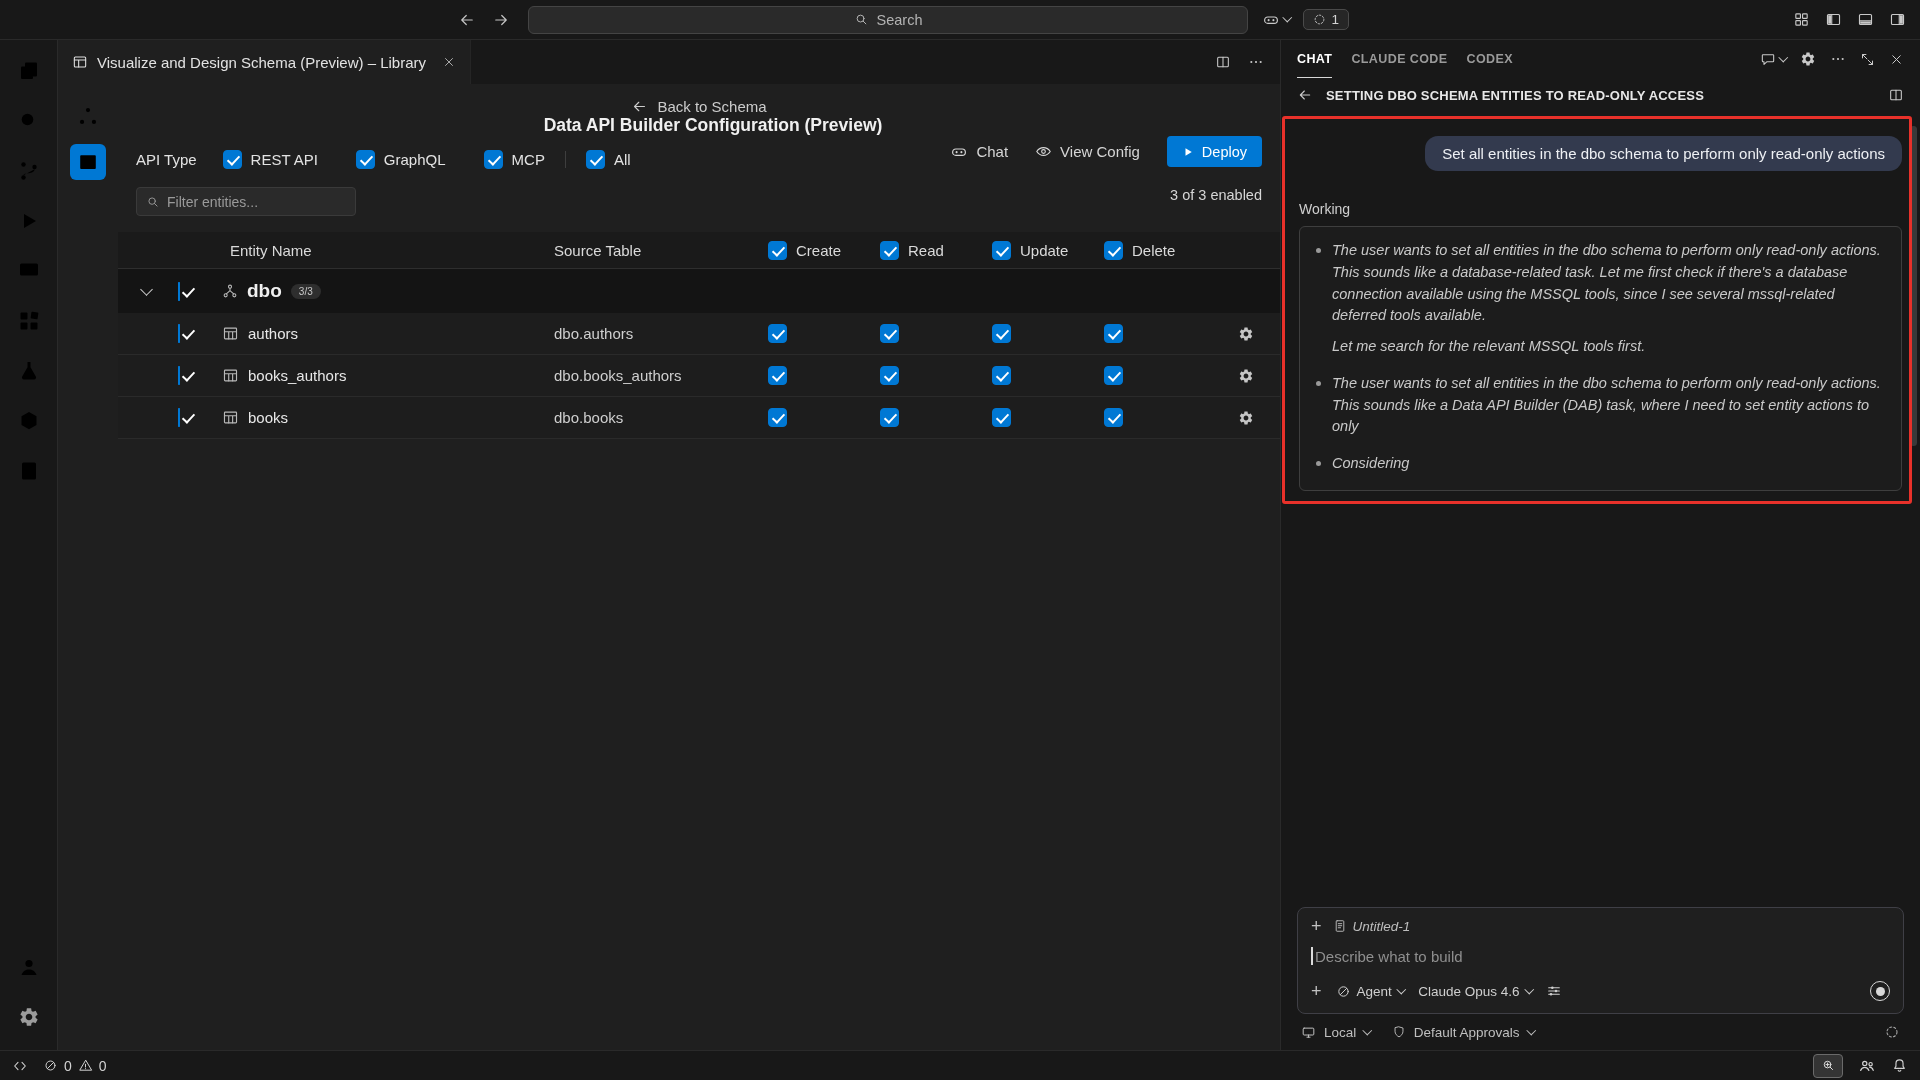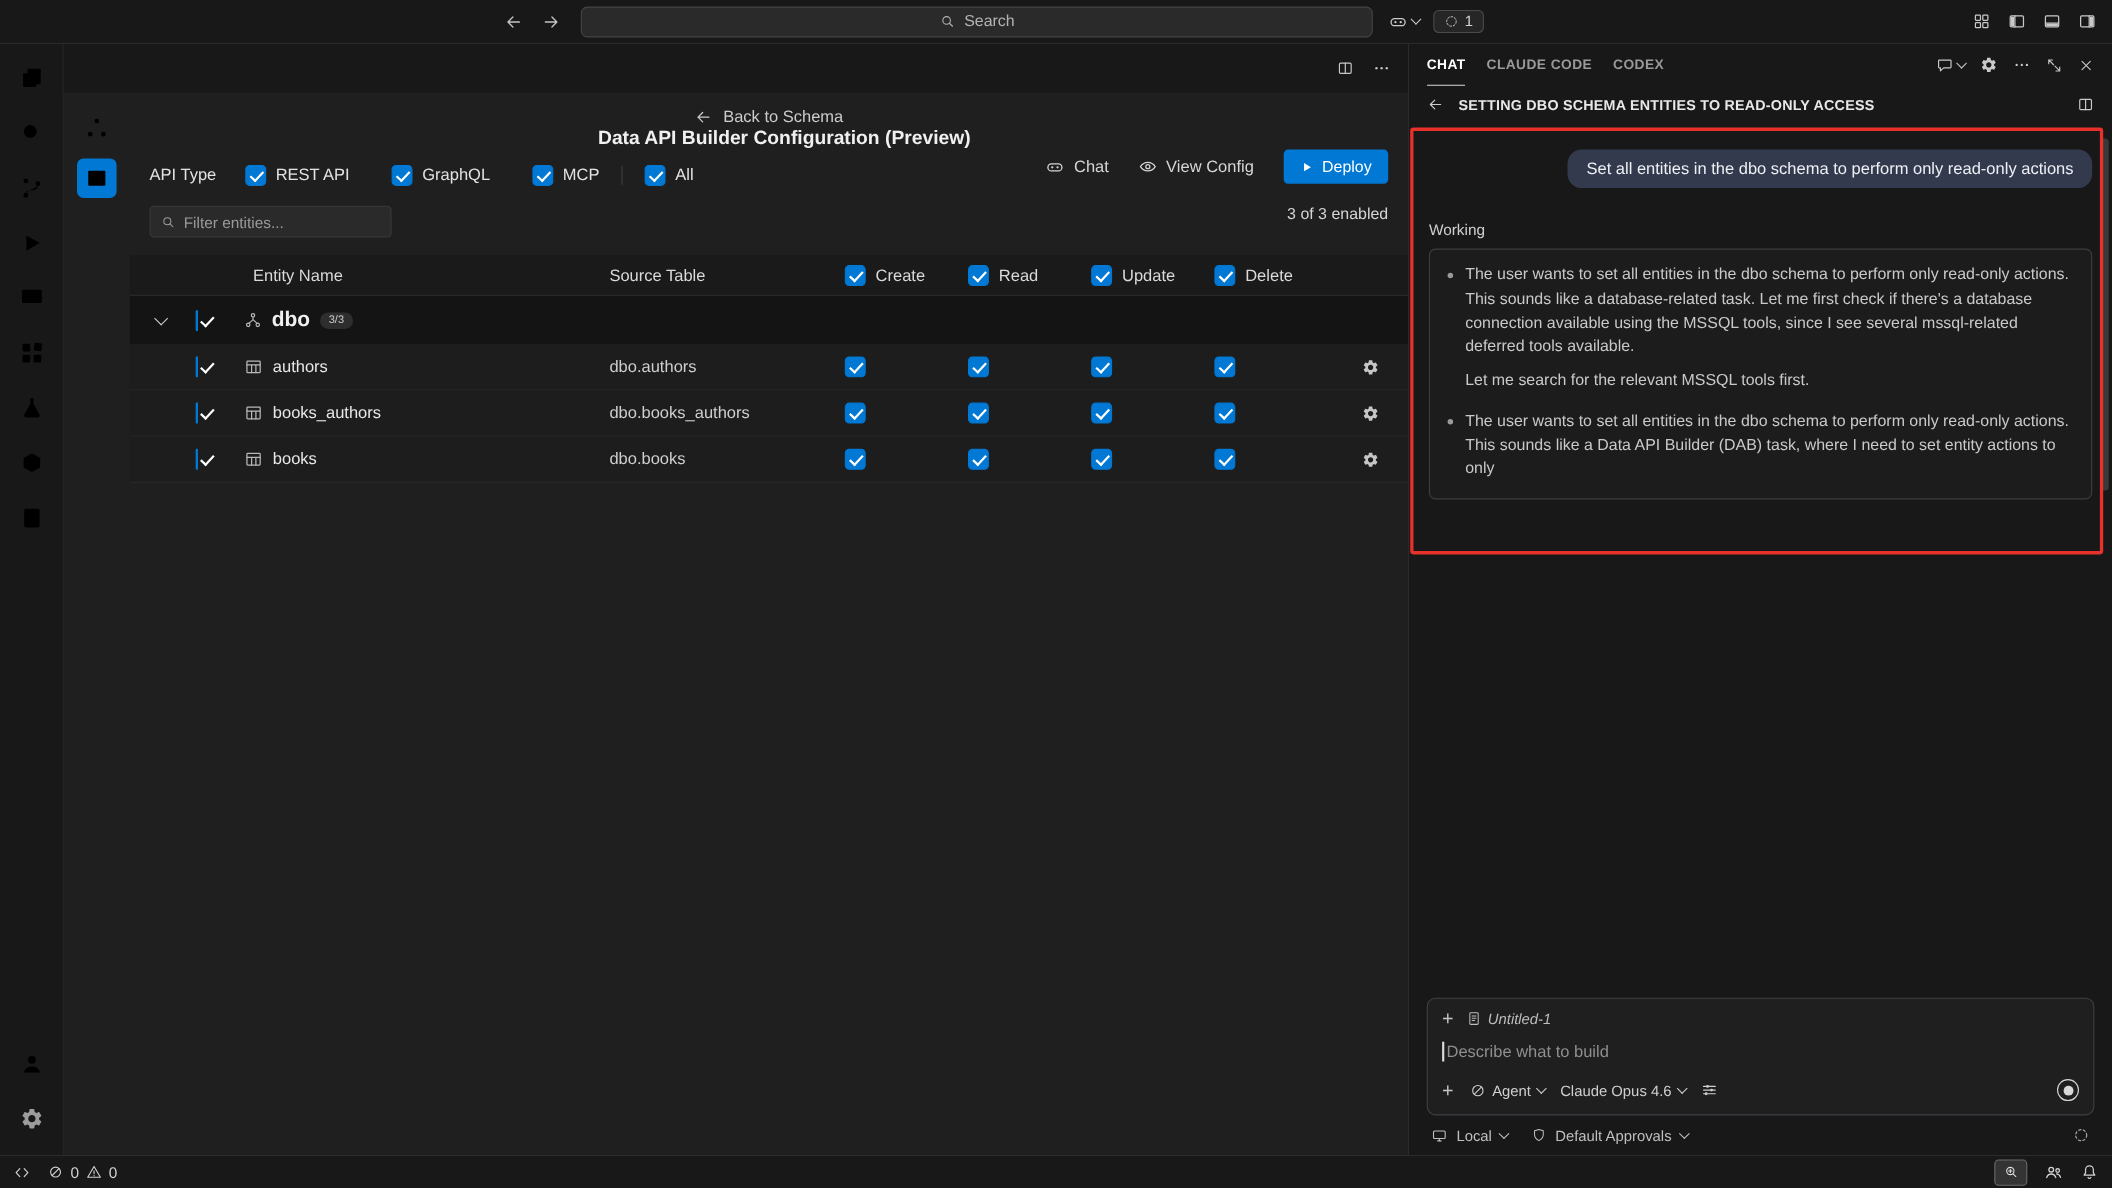--- a/index.html
+++ b/index.html
@@ -107,21 +107,21 @@
   .chat-session-header { height:34px; flex:none; display:flex; align-items:center; gap:13px; padding:0 16px; }
   .session-title { font-size:13px; font-weight:700; letter-spacing:.2px; color:#e8e8e8; }
   .csh-right { margin-left:auto; color:#c9c9c9; }
 
   .chat-messages { flex:1; min-height:0; padding:12px 18px 0; overflow:hidden; position:relative; }
   .user-row { display:flex; justify-content:flex-end; margin-top:12px; }
   .user-bubble { background:#333a4e; color:#eef0f4; font-size:15px; padding:9px 17px;
     border-radius:13px; max-width:95%; }
   .working { margin-top:30px; font-size:14px; color:#cfcfcf; }
   .thinking-box { margin-top:9px; border:1px solid #3e3e3e; background:#1c1c1c; border-radius:6px;
-    padding:13px 16px 15px; }
+    padding:13px 16px 15px;font-style:italic; }
   .think-item { display:flex; gap:11px; }
   .think-item + .think-item { margin-top:15px; }
   .dot { width:5px; height:5px; border-radius:50%; background:#9a9a9a; margin-top:8px; flex:none; }
   .think-text { font-size:14.5px; line-height:1.5; color:#c9c9c9; }
   .think-text .followup { margin-top:9px; }
   .chat-scrollbar { position:absolute; right:3px; top:86px; width:7px; height:320px; background:#555;
     opacity:.55; border-radius:4px; z-index:2; }
 
   .annotation-box { position:absolute; left:1px; top:76px; width:630px; height:388px;
     border:3px solid #e8312a; border-radius:3px; pointer-events:none; z-index:6; }
@@ -313,20 +313,34 @@
         <span class="ab-item">
             <svg width="22" height="22" viewBox="0 0 24 24">
               <use href="#p-gear" fill="currentColor" stroke="none"></use>
             </svg>
           </span>
       </div>
     </div>
 
     <div class="editor-group">
       <div class="tabbar">
+        <div class="tab">
+          <span class="ic">
+              <svg width="16" height="16" viewBox="0 0 24 24">
+                <rect x="3.5" y="4.5" width="17" height="15" rx="1.5"></rect>
+                <path d="M3.5 9h17 M10 9v10.5"></path>
+              </svg>
+            </span>
+          <span class="tab-title">Visualize and Design Schema (Preview) – Library</span>
+          <span class="ic tab-close">
+              <svg width="14" height="14" viewBox="0 0 24 24">
+                <path d="M6 6l12 12 M18 6L6 18"></path>
+              </svg>
+            </span>
+        </div>
         <div class="tabbar-actions">
           <span class="ic">
               <svg width="16" height="16" viewBox="0 0 24 24">
                 <rect x="4" y="5" width="16" height="14" rx="1.5"></rect>
                 <path d="M12 5v14"></path>
               </svg>
             </span>
           <span class="ic">
               <svg width="16" height="16" viewBox="0 0 24 24">
                 <circle cx="5" cy="12" r="1.6" fill="currentColor" stroke="none"></circle>
@@ -680,20 +694,27 @@
             </div>
 
             <div class="think-item">
               <span class="dot"></span>
               <div class="think-text">
                 <p>The user wants to set all entities in the dbo schema to perform only read-only actions. This sounds like a Data API Builder (DAB) task, where I need to set entity actions to only</p>
 
               </div>
             </div>
 
+            <div class="think-item">
+              <span class="dot"></span>
+              <div class="think-text">
+                <p>Considering</p>
+
+              </div>
+            </div>
           </div>
       </div>
       <div class="chat-scrollbar"></div>
 
       <div class="chat-input-box">
         <div class="chip-row">
           <span class="plus-btn">+</span>
           <span class="context-chip">
             <span class="ic">
                 <svg width="14" height="14" viewBox="0 0 24 24">

